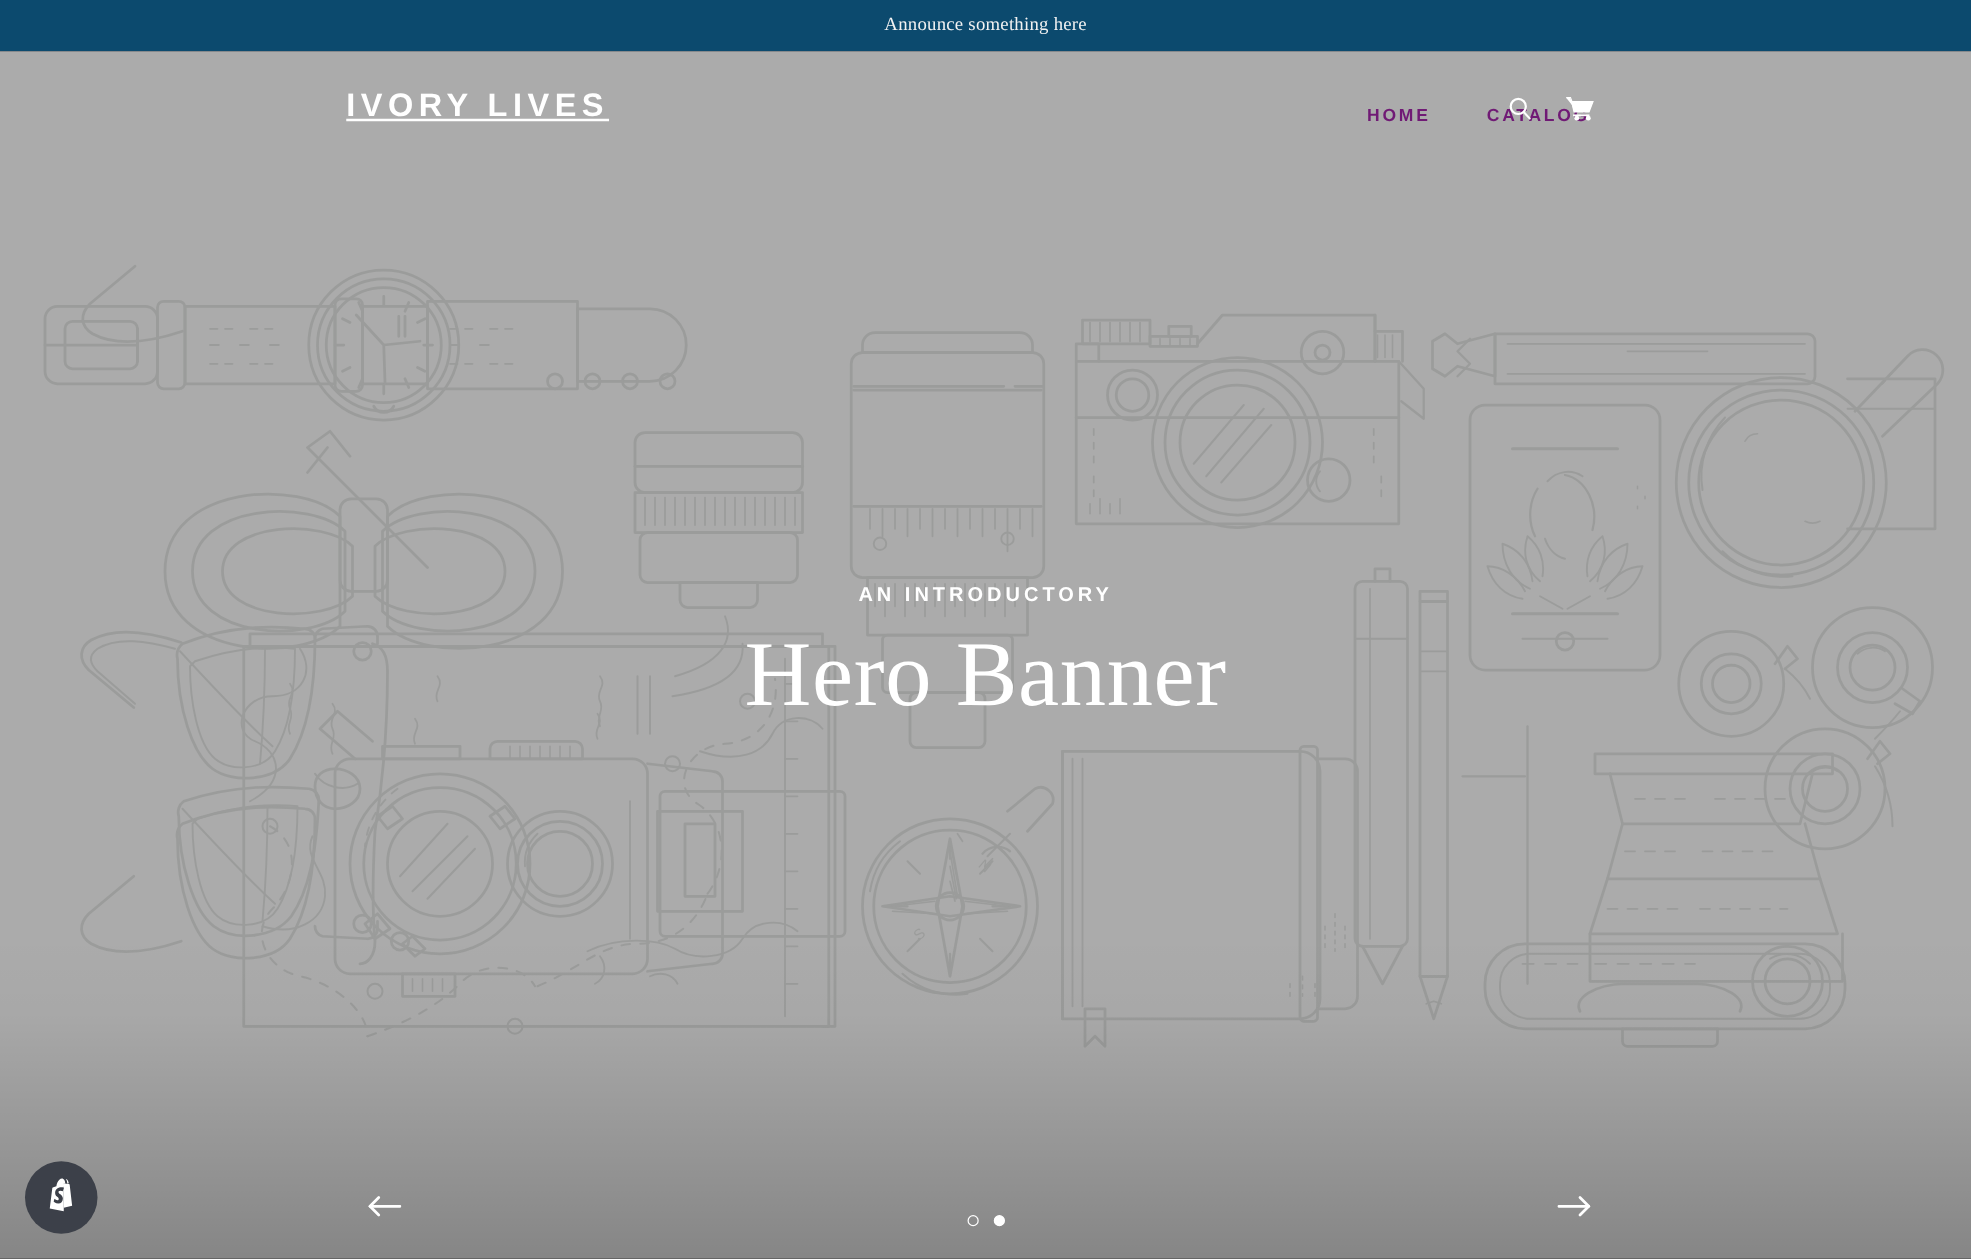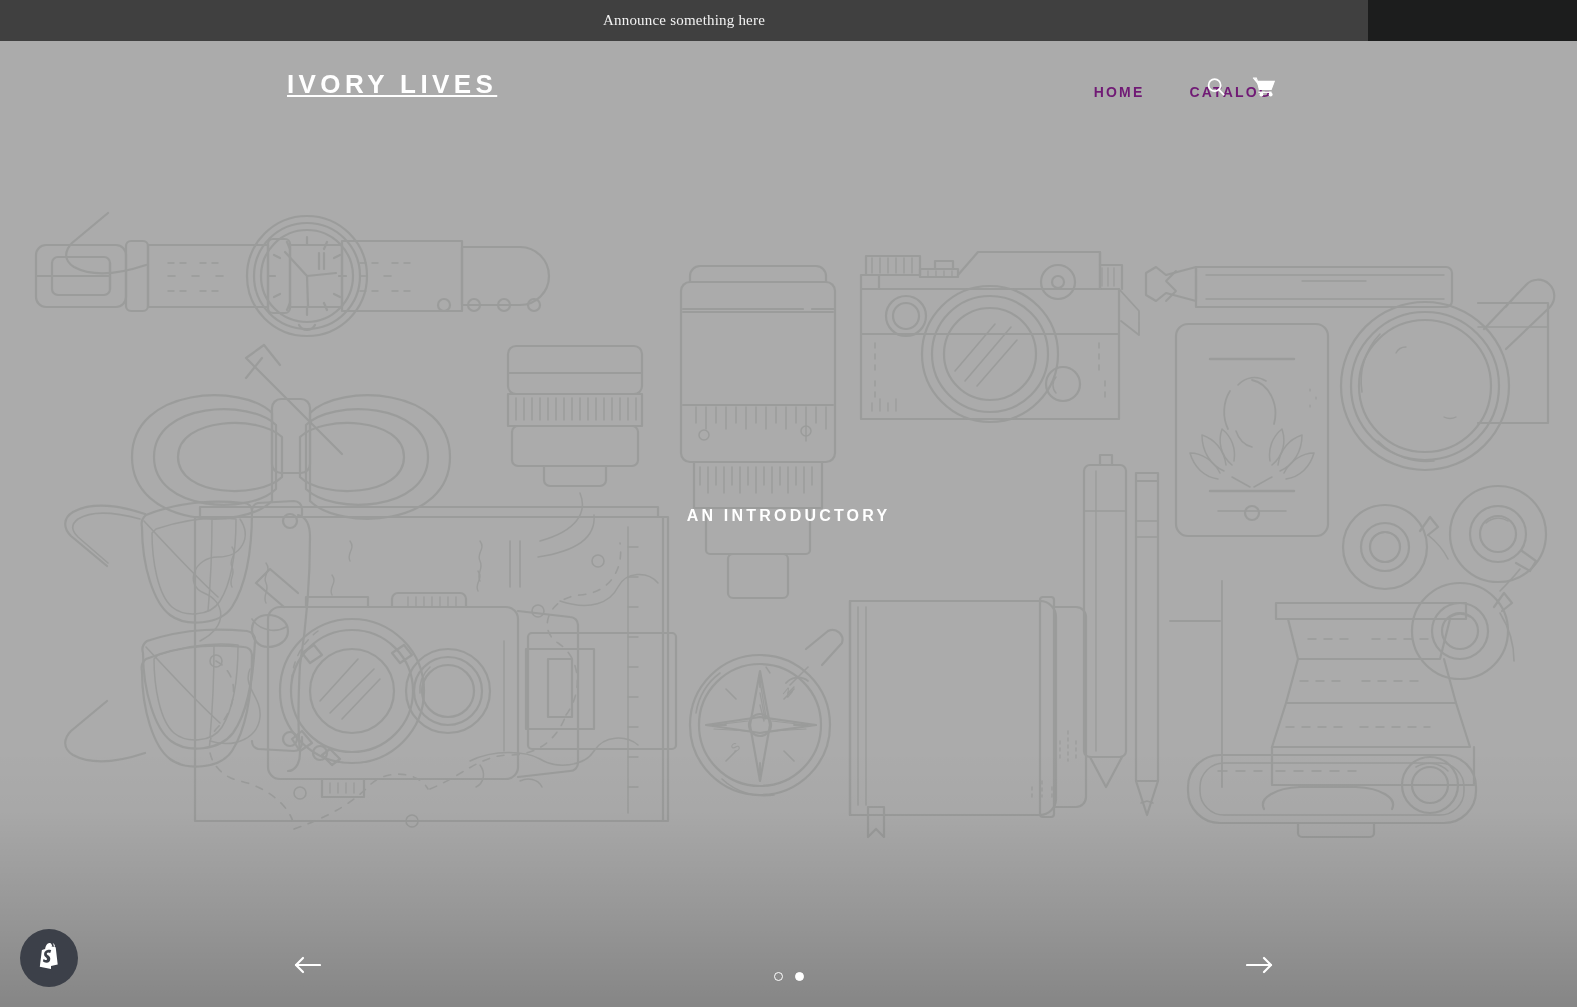--- a/index.html
+++ b/index.html
@@ -6,22 +6,22 @@
   * { margin:0; padding:0; box-sizing:border-box; }
   html,body{
     width:1577px; height:1007px; overflow:hidden;
     background:#1c1d1d;
     font-family:"Liberation Sans", sans-serif;
   }
   .page{ position:relative; width:1577px; height:1007px; overflow:hidden; }
 
   
   .announce{
-    position:absolute; top:0; left:0; width:1368px; height:41px;
-    background:#404040; display:flex; align-items:center; justify-content:center;
+    position:absolute; top:0; left:0; width:1577px; height:41px;
+    background:#0c4a6e; display:flex; align-items:center; justify-content:center;
   }
   .announce-text{
     font-family:"Liberation Serif", serif;
     font-size:15px; color:#f2f2f2; letter-spacing:.2px; font-weight:400;
   }
 
   
   .hero{
     position:absolute; top:41px; left:0; width:1577px; height:966px;
     background:#ababab; overflow:hidden;
@@ -33,21 +33,21 @@
     background:linear-gradient(to bottom, rgba(0,0,0,0) 0%, rgba(0,0,0,0.02) 25%, rgba(0,0,0,0.12) 65%, rgba(0,0,0,0.22) 100%);
     pointer-events:none;
   }
 
   
   .site-header{
     position:absolute; top:0; left:0; width:1577px; height:110px;
     display:flex; align-items:center; z-index:5;
   }
   .logo{
-    position:absolute; left:287px; top:30px;
+    position:absolute; left:277px; top:30px;
     color:#ffffff; font-size:26px; font-weight:700; letter-spacing:4.4px;
     line-height:1; white-space:nowrap;
   }
   .nav{
     position:absolute; right:305px; top:40px;
     display:flex; align-items:center; gap:0;
   }
   .nav-link{
     color:#701a75; font-size:14px; font-weight:700; letter-spacing:2.2px;
     text-decoration:none; white-space:nowrap; padding:4px 0; margin-right:45px;
@@ -442,20 +442,21 @@
           <path d="M1478 286 h70" stroke-width="1.5"></path>
         </g>
 
       </svg>
     </div>
 
     <div class="hero-shade"></div>
 
     <div class="hero-copy">
       <div class="hero-kicker">AN INTRODUCTORY</div>
+      <div class="hero-title">Hero Banner</div>
     </div>
 
     <div class="site-header">
       <a class="logo" href="#">IVORY LIVES</a>
 
       <div class="nav">
         <a class="nav-link" href="#">HOME</a>
         <a class="nav-link" href="#">CATALOG</a>
       </div>
 

